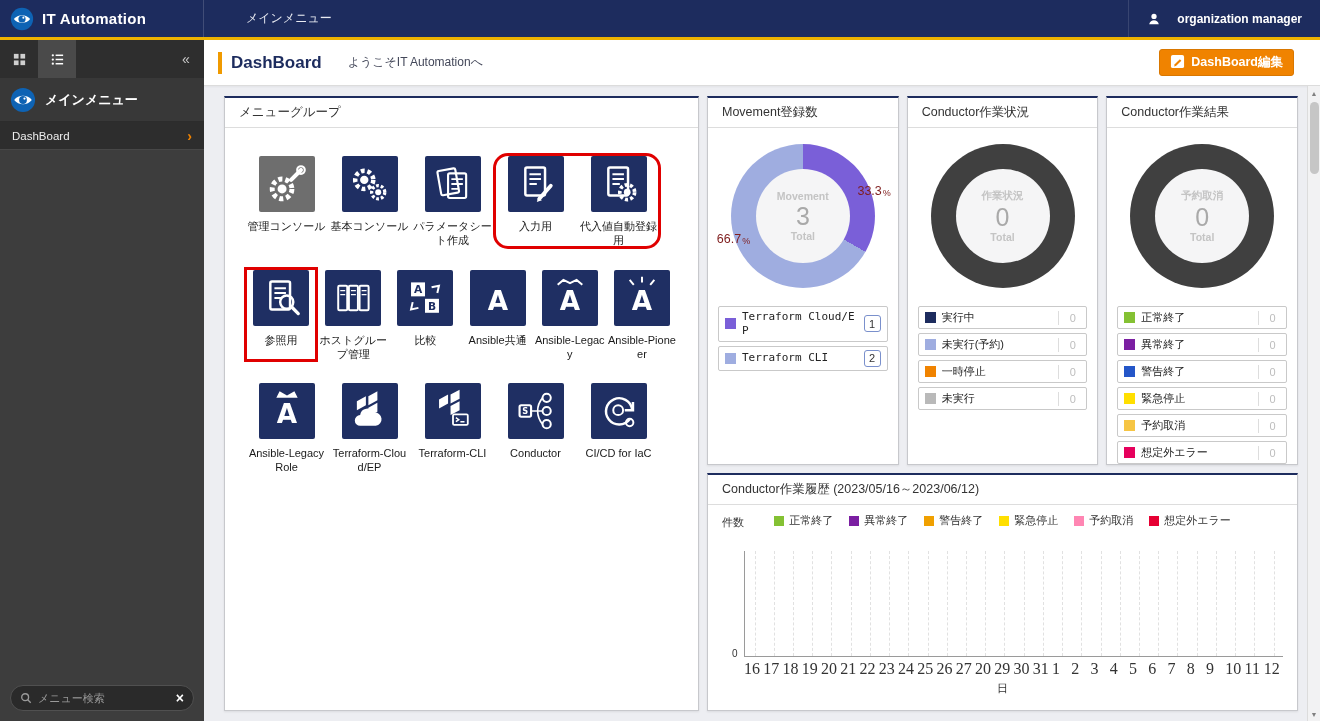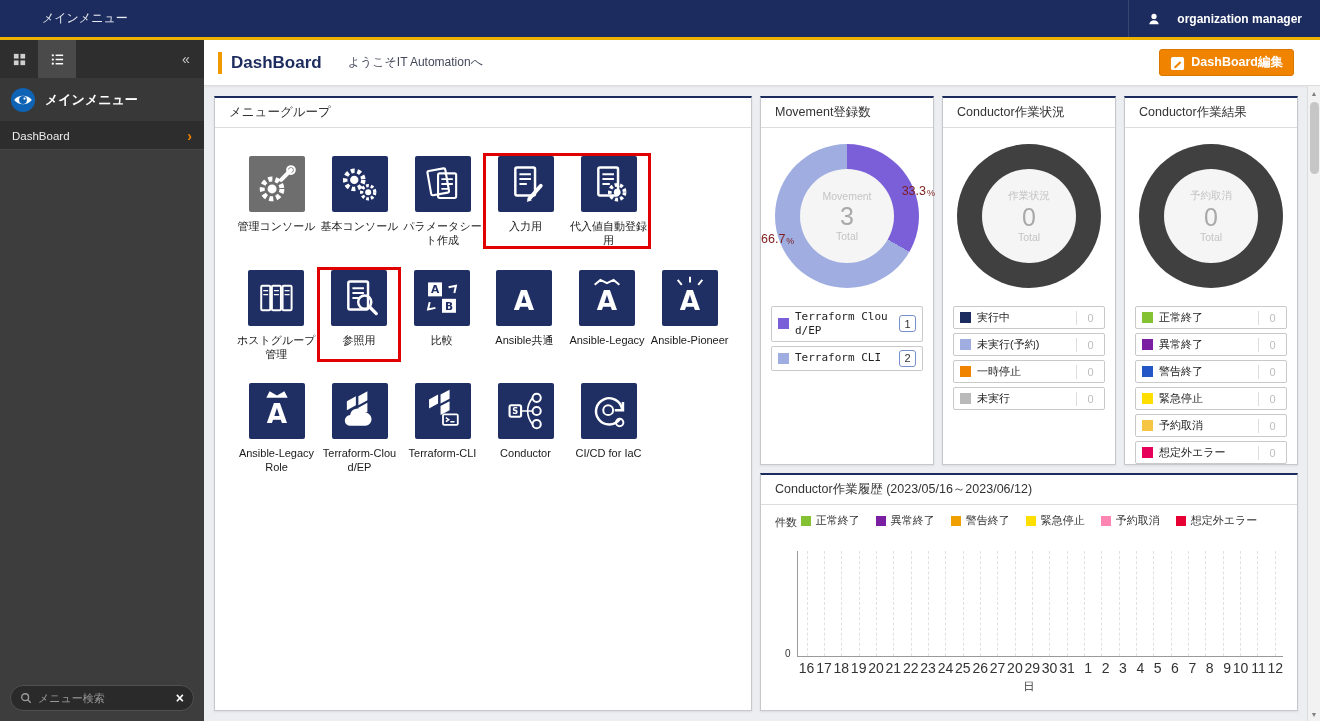--- a/index.html
+++ b/index.html
@@ -45,53 +45,53 @@
 
   
   .main { position:absolute; left:204px; top:40px; right:0; bottom:0; display:flex; flex-direction:column; background:#edeef2; }
   .page-head { height:46px; background:#fff; border-bottom:1px solid #dcdcdc;
     display:flex; align-items:center; padding:0 14px; box-shadow:0 1px 2px rgba(0,0,0,.05); }
   .title-accent { width:4px; height:22px; background:#f09a00; margin-right:9px; }
   .page-title { font-size:17px; font-weight:bold; color:#1d2c5e; }
   .page-welcome { font-size:12px; color:#44485a; margin-left:26px; }
   .edit-btn { margin-left:auto; margin-right:12px; background:#f08300; border:1px solid #d97700;
     border-radius:3px; color:#fff; font-weight:bold; font-size:12.5px;
-    display:flex; align-items:flex-end; gap:6px; padding:4px 10px; cursor:pointer; }
+    display:flex; align-items:flex-start; gap:6px; padding:4px 10px; cursor:pointer; }
 
   .content { flex:1; display:flex; gap:8px; padding:10px 22px 10px 10px; overflow:hidden; }
 
   .card { background:#fff; border:1px solid #c7c8cc; border-top:2px solid #1d2c5e;
     box-shadow:0 1px 2px rgba(0,0,0,.08); display:flex; flex-direction:column; min-width:0; }
   .card-title { height:30px; line-height:28px; padding:0 14px; border-bottom:1px solid #ddd;
     font-size:12.5px; color:#333; white-space:nowrap; overflow:hidden; text-overflow:ellipsis; }
 
   
-  .menu-card { width:538px; flex:none; }
+  .menu-card { width:475px; flex:none;margin-left:10px; }
   .tiles { padding:26px 20px; }
   .tile-row { display:flex; margin-bottom:20px; }
   .tile-cell { width:83px; display:flex; flex-direction:column; align-items:center; cursor:pointer; padding-top:2px; }
   .tile { width:56px; height:56px; background:#1f2f63; border-radius:2px;
     display:flex; align-items:center; justify-content:center; }
   .tile.gray { background:#6e6e6e; }
   .tile svg { width:46px; height:46px; }
   .tile-label { margin-top:7px; font-size:11px; line-height:1.3; text-align:center;
     color:#1a1a1a; max-width:80px; overflow-wrap:anywhere; word-break:break-all; }
-  .hl-wrap { display:flex; outline:3px solid #e00000; outline-offset:-2px; }
+  .hl-wrap { display:flex; outline:3px solid #e00000; outline-offset:-2px;border-radius:14px; }
   .tile-cell.hl-solo { outline:3px solid #e00000; outline-offset:-2px; }
 
   
   .rcol { flex:1; display:flex; flex-direction:column; gap:8px; min-width:0; }
   .drow { display:flex; gap:8px; height:369px; }
   .donut-card { flex:1; }
 
   .donut-wrap { position:relative; width:144px; margin:16px auto 4px; }
   .donut-ring { width:144px; height:144px; border-radius:50%; background:#404040; position:relative; }
   .donut-hole { position:absolute; inset:25px; background:#f5f5f6; border-radius:50%;
     display:flex; flex-direction:column; align-items:center; justify-content:center; gap:1px; }
-  .dh-lb,.dh-s { font-size:10.5px; color:#c4c4c4; }
+  .dh-lb,.dh-s { font-size:10.5px; color:#c4c4c4;font-weight:bold; }
   .dh-v { font-size:25px; color:#a9a9a9; line-height:1.05; }
   .pct { position:absolute; display:flex; align-items:flex-end; color:#7f1d1d; }
   .pct .pv { font-size:12.5px; }
   .pct .pu { font-size:9px; margin-left:1px; }
   .pct.pos-tr { right:-16px; top:40px; }
   .pct.pos-l  { left:-14px; top:88px; }
 
   .donut-legend { margin:14px 10px 0; display:flex; flex-direction:column; gap:4px; }
   .lg-row { display:flex; align-items:center; gap:6px; border:1px solid #c9c9c9; background:#fff;
     border-radius:2px; padding:3px 6px; min-height:23px; }
@@ -110,36 +110,45 @@
   .hl-items { display:flex; flex-wrap:wrap; justify-content:center; gap:4px 16px; max-width:470px; margin:0 auto; }
   .hl-item { display:flex; align-items:center; gap:5px; font-size:11px; }
   .hl-item .lg-sq { width:10px; height:10px; }
   .hist-chart { position:relative; flex:1; }
   .yzero { position:absolute; left:24px; top:99px; font-size:10px; color:#333; }
   .hplot { height:106px; margin:2px 14px 0 36px; border-left:1px solid #9a9a9a;
     border-bottom:1px solid #9a9a9a; display:flex; }
   .hcol { flex:1; position:relative; }
   .hcol i { position:absolute; left:50%; top:0; bottom:0; border-left:1px dashed #e1e1e1; }
   .hticks { display:flex; margin:3px 14px 0 36px; }
-  .hticks span { flex:1; text-align:right; font-size:14px; color:#333; }
+  .hticks span { flex:1; text-align:left; font-size:16px; color:#333;font-family:Liberation Serif, serif; }
   .hxlabel { text-align:center; font-size:11px; margin-top:3px; color:#333; }
 
   
   .vscroll { position:absolute; right:0; top:46px; bottom:0; width:13px; background:#f2f2f3;
     border-left:1px solid #dcdcdc; }
   .vs-arrow { position:absolute; left:0; right:0; height:14px; display:flex; align-items:center;
     justify-content:center; font-size:7px; color:#808080; cursor:pointer; }
   .vs-up { top:0; } .vs-down { bottom:0; }
   .vs-thumb { position:absolute; left:2px; width:9px; top:16px; height:72px; background:#c6c6c6;
     border-radius:5px; cursor:grab; }
 </style>
 </head>
 <body>
 
 <div class="top-header">
+  <div class="h-logo">
+    <svg viewBox="0 0 28 28" width="24" height="24">
+      <circle cx="14" cy="14" r="13" fill="#0e63b4"></circle>
+      <path d="M4.5 14 C9 8,19 8,23.5 14 C19 20,9 20,4.5 14 Z" fill="#fff"></path>
+      <circle cx="14" cy="14" r="4.2" fill="#0e63b4"></circle>
+      <circle cx="15.6" cy="12.4" r="1.2" fill="#fff"></circle>
+    </svg>
+    <span class="app-title">IT Automation</span>
+  </div>
   <div class="h-nav">メインメニュー</div>
   <div class="h-user">
     <svg viewBox="0 0 16 16" width="14" height="14">
       <circle cx="8" cy="5" r="3" fill="#fff"></circle>
       <path d="M2.5 14c.6-3.2 3-4.6 5.5-4.6s4.9 1.4 5.5 4.6z" fill="#fff"></path>
     </svg>
     <span>organization manager</span>
   </div>
 </div>
 <div class="gold-line"></div>
@@ -262,41 +271,41 @@
                     <path d="M20 16h14M20 22h14M20 28h9" stroke="#fff" stroke-width="2.4" fill="none"></path>
                     <circle cx="38" cy="38" r="9" fill="none" stroke="#fff" stroke-width="4.5" stroke-dasharray="3.8 2.7"></circle>
                     <circle cx="38" cy="38" r="4.1" fill="#fff"></circle>
                   </svg>
                 </div>
                 <div class="tile-label">代入値自動登録用</div>
               </div>
             </div>
           </div>
           <div class="tile-row">
+            <div class="tile-cell hl-solo">
+              <div class="tile">
+                <svg viewBox="0 0 56 56">
+                  <rect x="15" y="8" width="24" height="34" rx="2" fill="none" stroke="#fff" stroke-width="3"></rect>
+                  <path d="M20 16h14M20 22h14M20 28h9" stroke="#fff" stroke-width="2.4" fill="none"></path>
+                  <circle cx="35" cy="33" r="8" fill="none" stroke="#fff" stroke-width="3"></circle>
+                  <path d="M41 39l8 8" stroke="#fff" stroke-width="4" stroke-linecap="round"></path>
+                </svg>
+              </div>
+              <div class="tile-label">参照用</div>
+            </div>
             <div class="tile-cell">
               <div class="tile">
                 <svg viewBox="0 0 56 56">
                   <rect x="10" y="13" width="11" height="30" rx="1.5" fill="none" stroke="#fff" stroke-width="2.4"></rect>
                   <rect x="23" y="13" width="11" height="30" rx="1.5" fill="none" stroke="#fff" stroke-width="2.4"></rect>
                   <rect x="36" y="13" width="11" height="30" rx="1.5" fill="none" stroke="#fff" stroke-width="2.4"></rect>
                   <path d="M12.5 19h6M25.5 19h6M38.5 19h6M12.5 24h6M25.5 24h6M38.5 24h6" stroke="#fff" stroke-width="1.6"></path>
                 </svg>
               </div>
               <div class="tile-label">ホストグループ管理</div>
-            </div>
-            <div class="tile-cell hl-solo">
-              <div class="tile">
-                <svg viewBox="0 0 56 56">
-                  <rect x="15" y="8" width="24" height="34" rx="2" fill="none" stroke="#fff" stroke-width="3"></rect>
-                  <path d="M20 16h14M20 22h14M20 28h9" stroke="#fff" stroke-width="2.4" fill="none"></path>
-                  <circle cx="35" cy="33" r="8" fill="none" stroke="#fff" stroke-width="3"></circle>
-                  <path d="M41 39l8 8" stroke="#fff" stroke-width="4" stroke-linecap="round"></path>
-                </svg>
-              </div>
-              <div class="tile-label">参照用</div>
             </div>
             <div class="tile-cell">
               <div class="tile">
                 <svg viewBox="0 0 56 56">
                   <rect x="11" y="9" width="17" height="17" fill="#fff"></rect>
                   <text x="19.5" y="22" font-size="13" font-weight="bold" fill="#1f2f63" text-anchor="middle" font-family="DejaVu Sans, sans-serif">A</text>
                   <rect x="28" y="29" width="17" height="17" fill="#fff"></rect>
                   <text x="36.5" y="42" font-size="13" font-weight="bold" fill="#1f2f63" text-anchor="middle" font-family="DejaVu Sans, sans-serif">B</text>
                   <path d="M13 33l-2 9 9-2" stroke="#fff" stroke-width="2.4" fill="none"></path>
                   <path d="M43 22l2-9-9 2" stroke="#fff" stroke-width="2.4" fill="none"></path>

